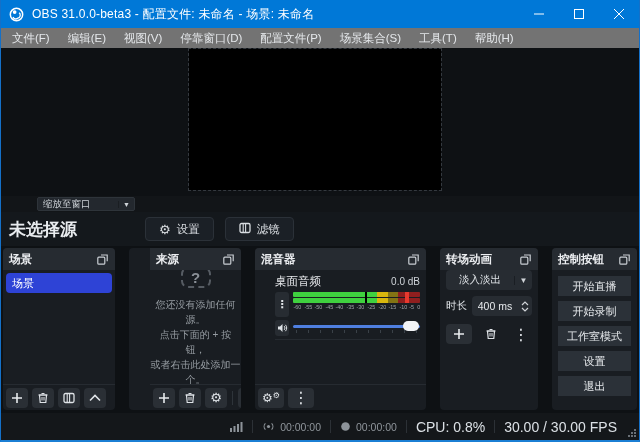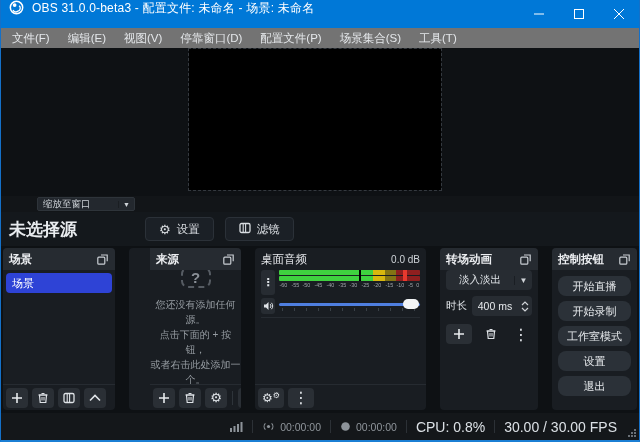--- a/index.html
+++ b/index.html
@@ -3,21 +3,21 @@
 <meta charset="utf-8">
 <style>
   * { margin:0; padding:0; box-sizing:border-box; }
   html,body { width:640px; height:442px; background:#000; overflow:hidden;
     font-family:"Liberation Sans","DejaVu Sans",sans-serif; }
   .window { width:640px; height:442px; display:flex; flex-direction:column;
     border-left:1px solid #1470c8; border-right:1px solid #1470c8; border-bottom:2px solid #1b7fd4;
     background:#0e1114; }
 
   
-  .titlebar { height:28px; background:#0078d7; display:flex; padding-left:8px; flex:0 0 auto; }
+  .titlebar { height:28px; background:#0078d7; display:flex; align-items:center; padding-left:8px; flex:0 0 auto; }
   .obs-logo { width:15px; height:15px; margin-right:8px; display:inline-flex; }
   .titlebar .title { color:#ffffff; font-size:12px; letter-spacing:.2px; }
   .win-controls { margin-left:auto; display:flex; height:100%; }
   .win-btn { width:40px; height:100%; display:flex; align-items:center; justify-content:center; color:#fff; cursor:pointer; }
 
   
   .menubar { height:20px; background:#737373; display:flex; align-items:center; padding-left:2px; flex:0 0 auto; }
   .menu-item { color:#e4e7ea; font-size:11.5px; padding:0 9px; line-height:20px; cursor:default; }
 
   
@@ -61,21 +61,21 @@
   .scene-item { height:20px; margin:3px; border-radius:4px; background:#2e43d6; color:#fff; font-size:11px;
     display:flex; align-items:center; padding-left:6px; cursor:pointer; }
 
   
   .src-empty { height:100%; display:flex; flex-direction:column; align-items:center; justify-content:center; gap:9px; }
   .q-box { width:30px; height:30px; border:2px dashed #565c63; border-radius:7px; display:flex;
     align-items:center; justify-content:center; color:#8a9097; font-size:15px; font-weight:bold; }
   .src-empty-text { text-align:center; color:#969ca2; font-size:10px; line-height:15px; }
 
   
-  .mix-strip { padding:4px 6px 2px 6px; }
+  .mix-strip { padding:4px 6px 2px 20px; }
   .mix-row1 { display:flex; align-items:baseline; justify-content:space-between; margin-bottom:3px; }
   .mix-name { color:#e8eaed; font-size:11.5px; }
   .mix-db { color:#cfd4d9; font-size:10px; }
   .mix-row2 { display:flex; gap:4px; }
   .mini-btn { width:14px; background:#272c32; border-radius:3px; color:#dfe3e7; display:flex;
     align-items:center; justify-content:center; flex:0 0 auto; cursor:pointer; }
   .mini-btn.kebab { height:25px; font-size:11px; font-weight:bold; }
   .mini-btn.spk { height:16px; margin-top:1px; }
   .meter-wrap { flex:1; }
   .meter-bars { position:relative; }
@@ -100,21 +100,21 @@
   .dropdown .dd-arrow { width:18px; text-align:center; font-size:8px; color:#cfd3d7; border-left:1px solid #1a1e23; }
   .dur-row { display:flex; align-items:center; gap:5px; margin-top:6px; }
   .dur-label { color:#dfe3e7; font-size:10.5px; flex:0 0 auto; }
   .spinbox { flex:1; height:20px; background:#272c32; border-radius:4px; display:flex; align-items:center; }
   .spin-val { flex:1; text-align:center; color:#e6e9ec; font-size:10.5px; }
   .spin-arrows { width:14px; display:flex; flex-direction:column; align-items:center; gap:1px; color:#cfd3d7; cursor:pointer; }
   .trans-tools { display:flex; align-items:center; justify-content:center; gap:8px; margin-top:8px; }
 
   
   .ctl-body { padding:6px; display:flex; flex-direction:column; gap:5px; }
-  .ctl-btn { height:20px; background:#2b3138; border-radius:8px; color:#e6e9ec; font-size:11px;
+  .ctl-btn { height:20px; background:#2b3138; border-radius:0; color:#e6e9ec; font-size:11px;
     display:flex; align-items:center; justify-content:center; cursor:pointer; }
 
   
   .statusbar { height:27px; background:#14171a; display:flex; align-items:center; justify-content:flex-end;
     padding-right:22px; position:relative; flex:1 1 auto; }
   .sb-sep { width:1px; height:13px; background:#2c3136; margin:0 9px; }
   .sb-time { color:#8f959b; font-size:10.5px; margin-left:5px; }
   .sb-text { color:#dbe0e5; font-size:14px; }
   .sb-icon { color:#8d9399; display:inline-flex; }
   .grip { position:absolute; right:3px; bottom:3px; width:8px; height:8px; cursor:nwse-resize;
@@ -160,20 +160,21 @@
   </div>
 
   <div class="menubar">
     <span class="menu-item">文件(F)</span>
     <span class="menu-item">编辑(E)</span>
     <span class="menu-item">视图(V)</span>
     <span class="menu-item">停靠窗口(D)</span>
     <span class="menu-item">配置文件(P)</span>
     <span class="menu-item">场景集合(S)</span>
     <span class="menu-item">工具(T)</span>
+    <span class="menu-item">帮助(H)</span>
   </div>
 
   <div class="preview">
     <div class="canvas"></div>
   </div>
 
   <div class="zoomrow">
     <span class="zoom-pct">17%</span>
     <div class="zoom-select">
       <span class="zs-label">缩放至窗口</span>
@@ -289,20 +290,29 @@
         <span class="tool-btn">
             <svg width="12" height="8">
               <polyline points="1,6.5 6,1.5 11,6.5" fill="none" stroke="#dfe3e7" stroke-width="1.6"></polyline>
             </svg>
           </span>
 
       </div>
     </section>
 
     <section class="panel p-mixer">
+      <div class="panel-header">
+        <span class="panel-title">混音器</span>
+        <span class="float-icon">
+            <svg width="12" height="11" viewBox="0 0 12 11">
+              <rect x="0.8" y="3.2" width="7" height="7" rx="1" fill="none" stroke="#c9ced3" stroke-width="1.2"></rect>
+              <path d="M4 1h6.2v6.2" fill="none" stroke="#c9ced3" stroke-width="1.2"></path>
+            </svg>
+          </span>
+      </div>
       <div class="panel-body">
         <div class="mix-strip">
           <div class="mix-row1">
             <span class="mix-name">桌面音频</span>
             <span class="mix-db">0.0 dB</span>
           </div>
           <div class="mix-row2">
             <span class="mini-btn kebab">⋮</span>
             <div class="meter-wrap">
               <div class="meter-bars">

